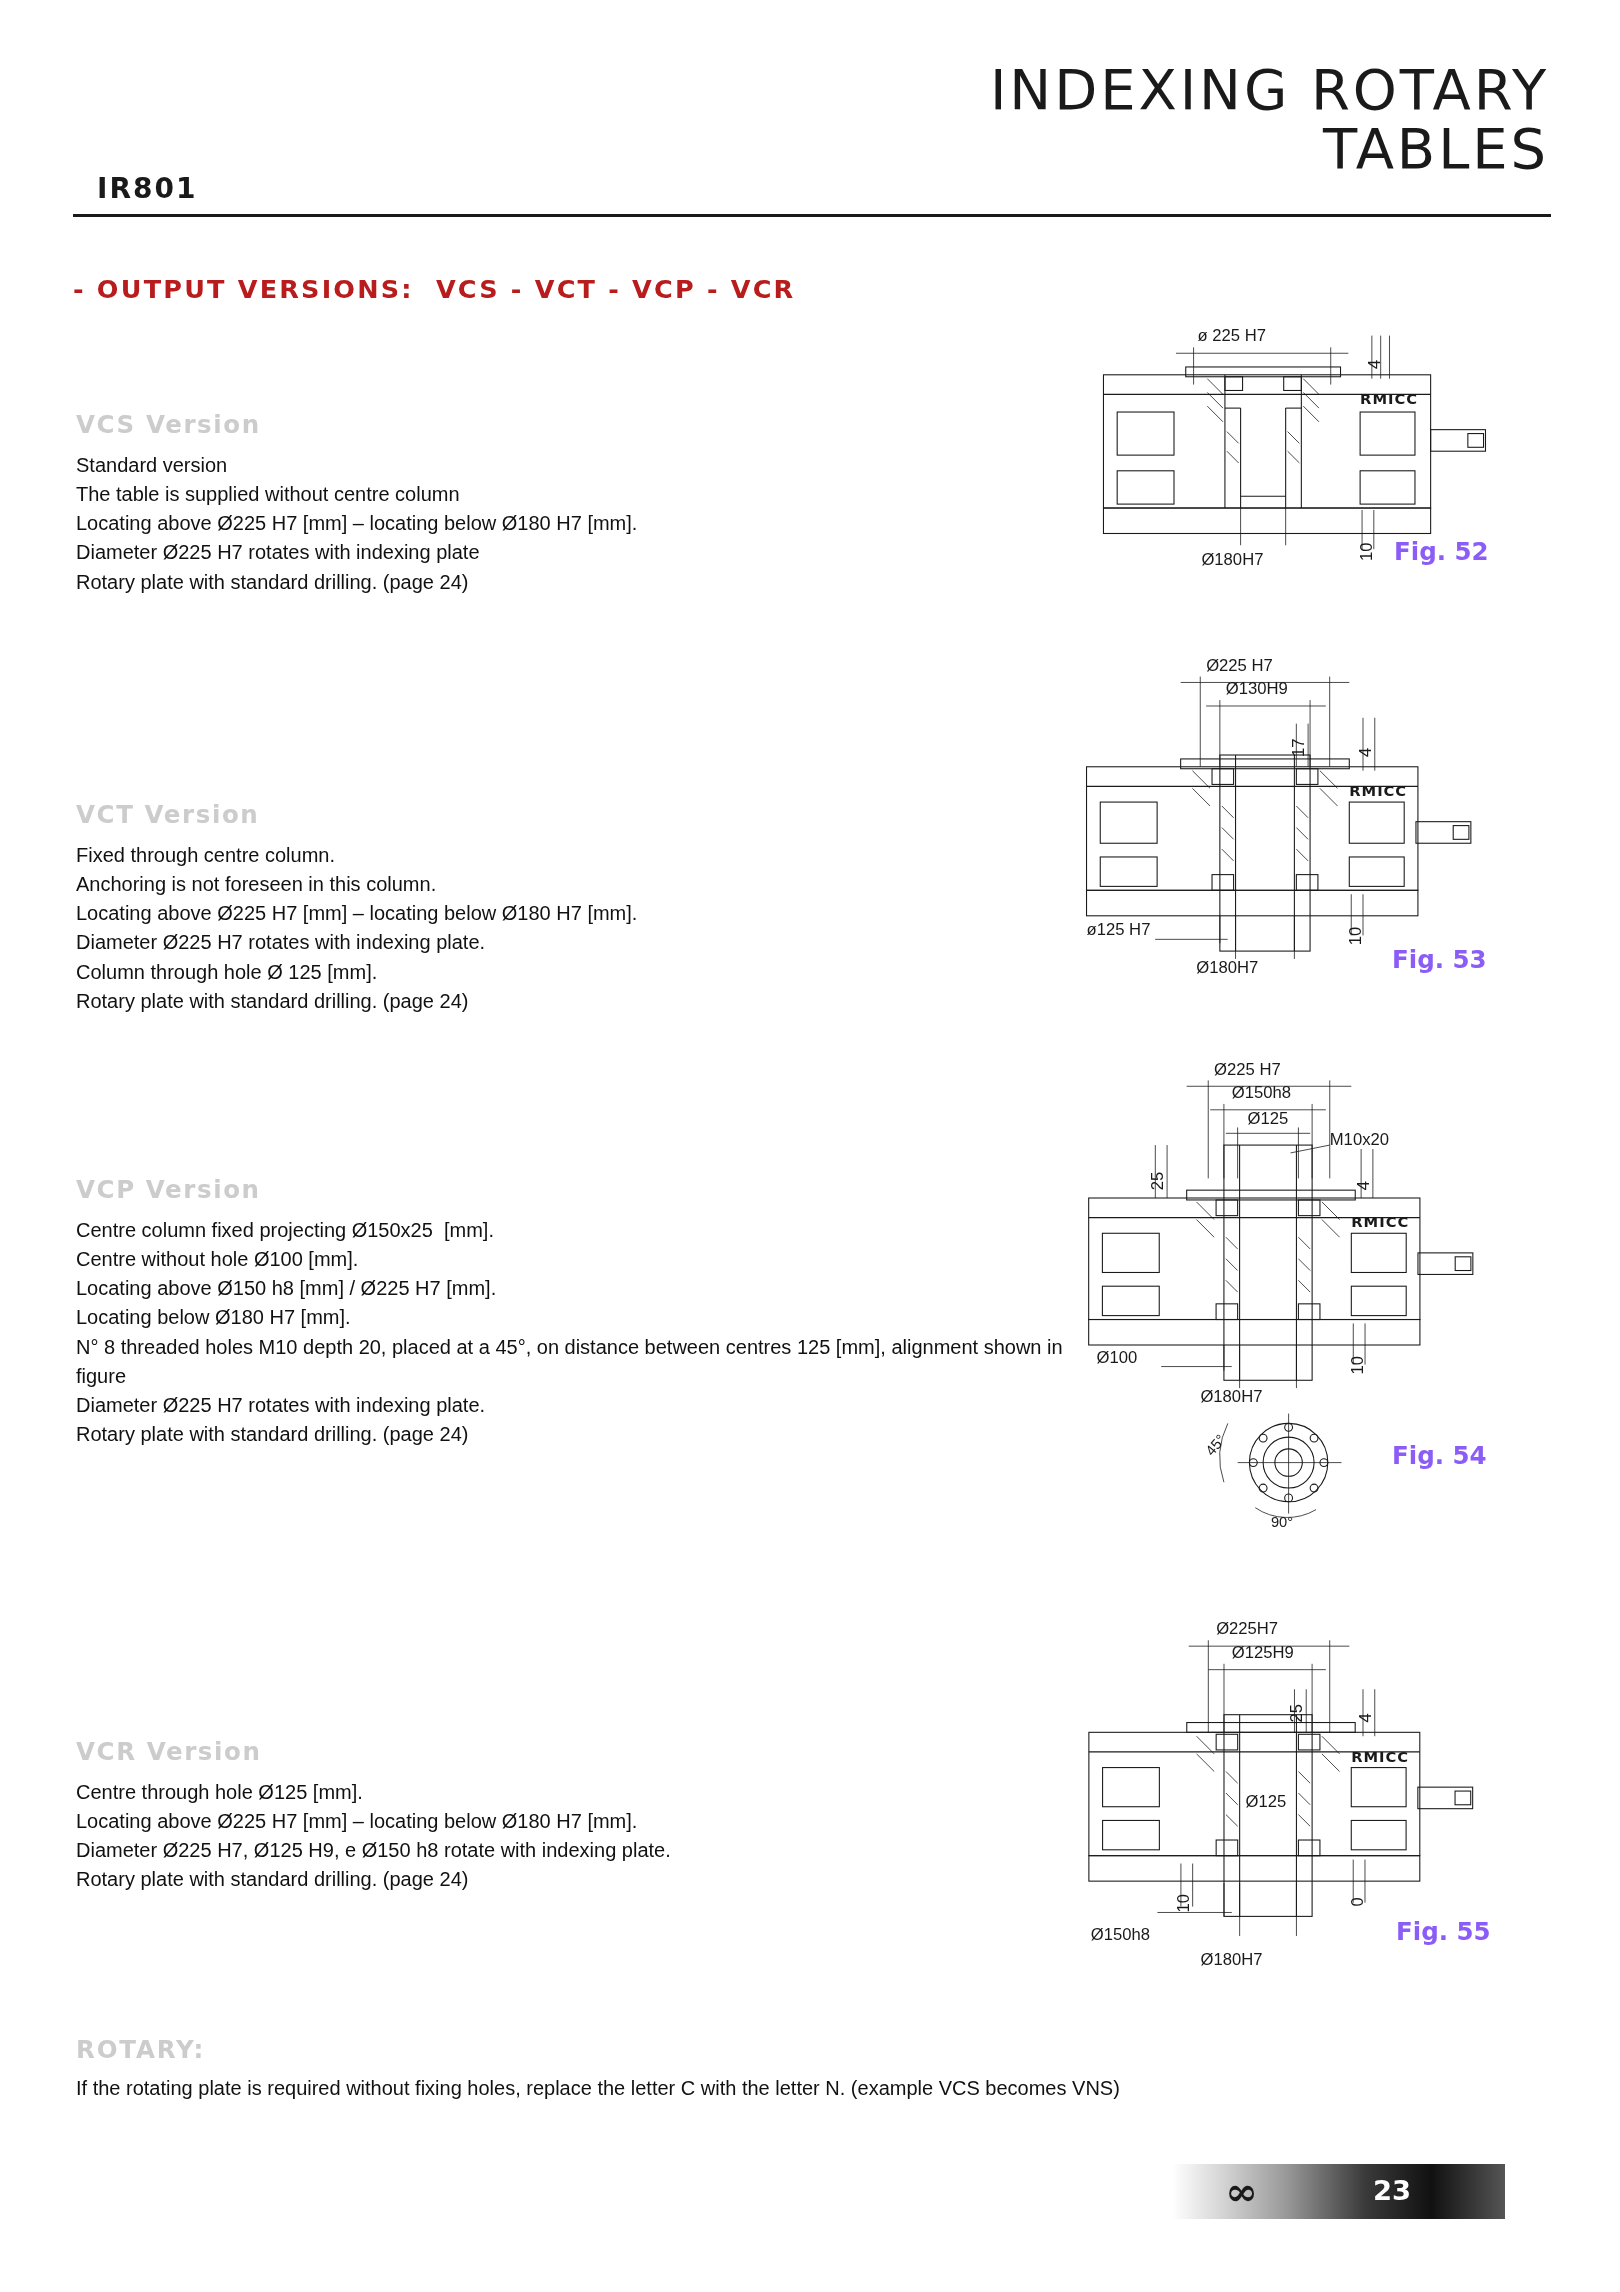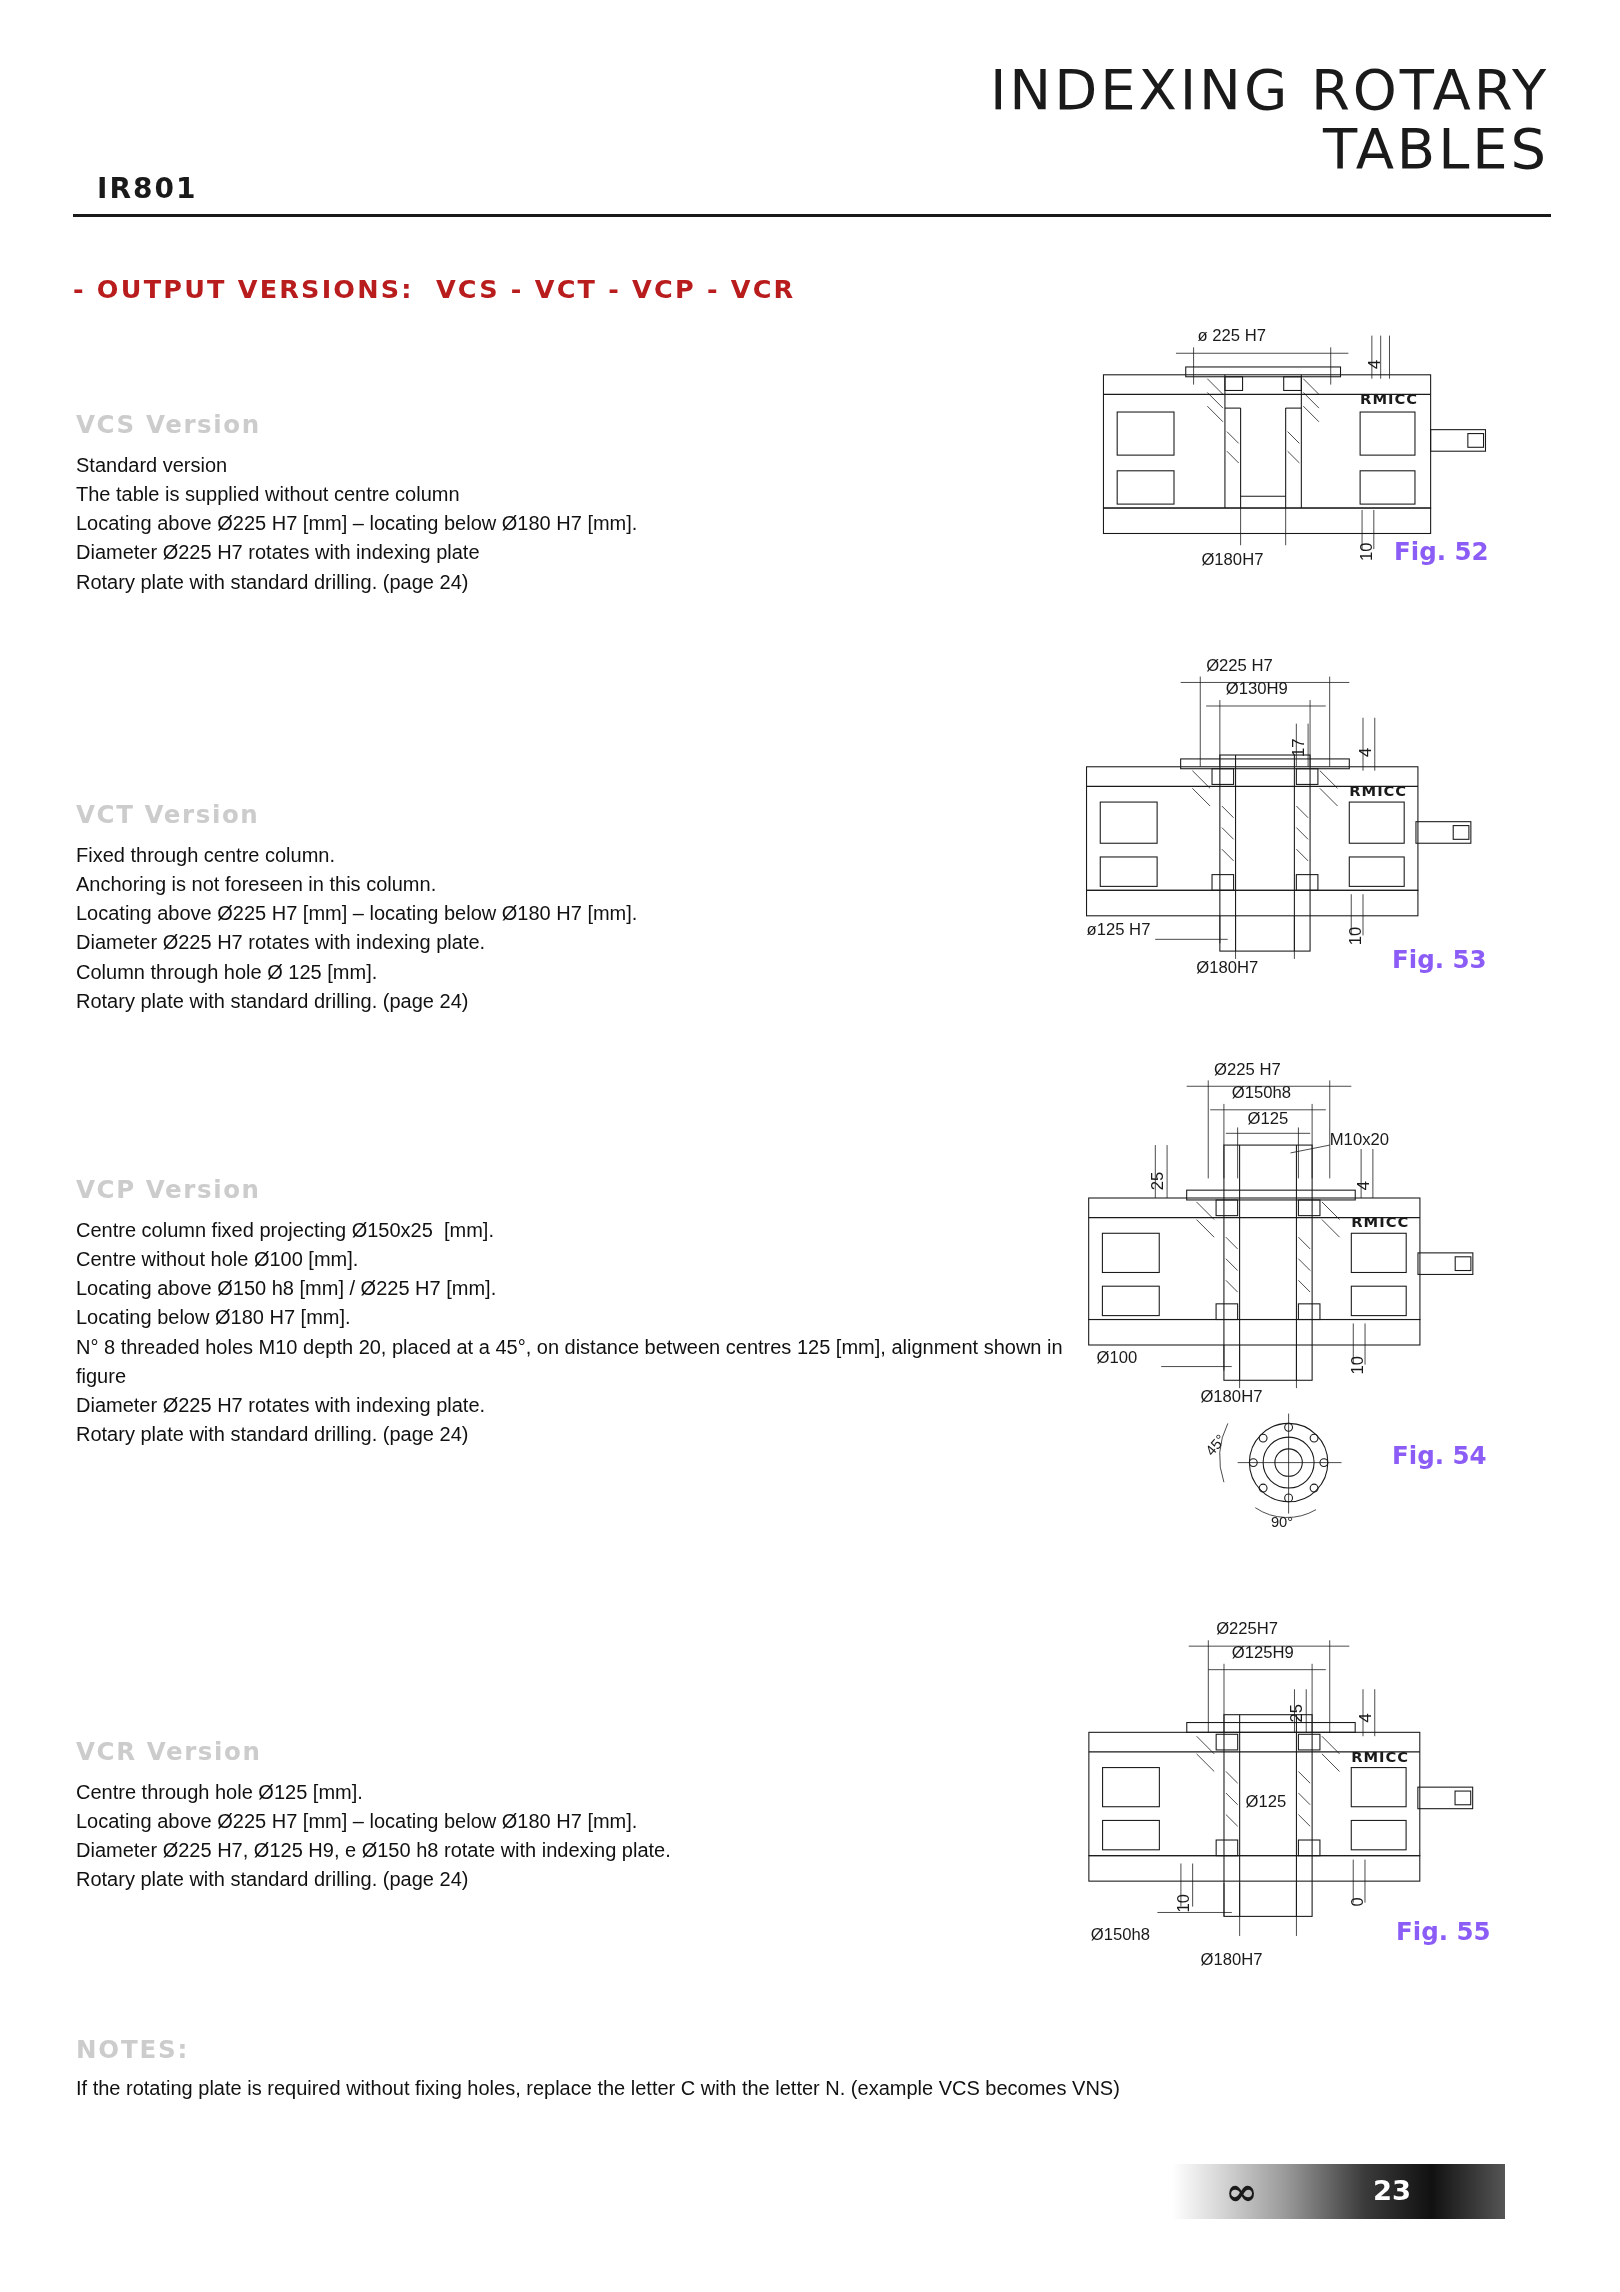--- a/index.html
+++ b/index.html
@@ -533,21 +533,21 @@
     <text class="dimtxt" x="186" y="204">Ø125</text>
     <text class="dimtxt" x="28" y="340">Ø150h8</text>
     <text class="dimtxt" x="140" y="366">Ø180H7</text>
     <text class="dimtxt" x="128" y="312" transform="rotate(-90 128 312)">10</text>
     <text class="dimtxt" x="306" y="306" transform="rotate(-90 306 306)">0</text>
     <text class="brand" x="294" y="158">RMICC</text>
   </svg>
   <div class="fig-caption" style="left:333px; top:310px;">Fig. 55</div>
 </div>
 
-<div class="notes-title">NOTES:</div>
+<div class="notes-title">ROTARY:</div>
 <div class="notes-text">If the rotating plate is required without fixing holes, replace the letter C with the letter N. (example VCS becomes VNS)</div>
 
 <div class="footer">
   <div class="footer-grad"></div>
   <div class="footer-logo">∞</div>
   <div class="footer-page">23</div>
 </div>
 
 
 </body></html>

